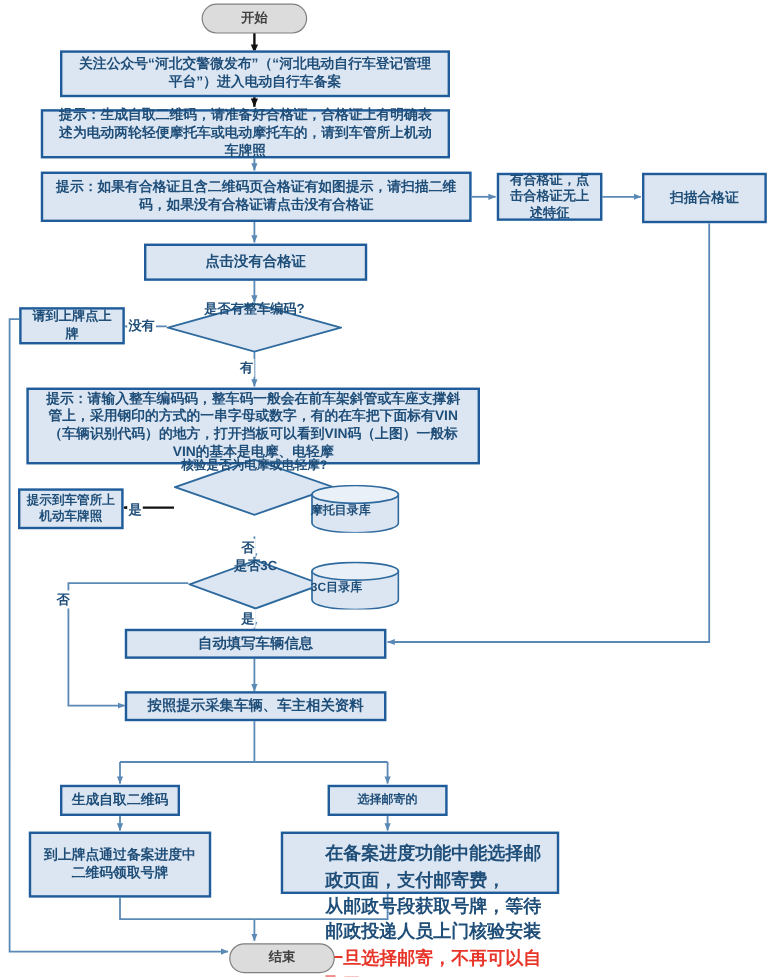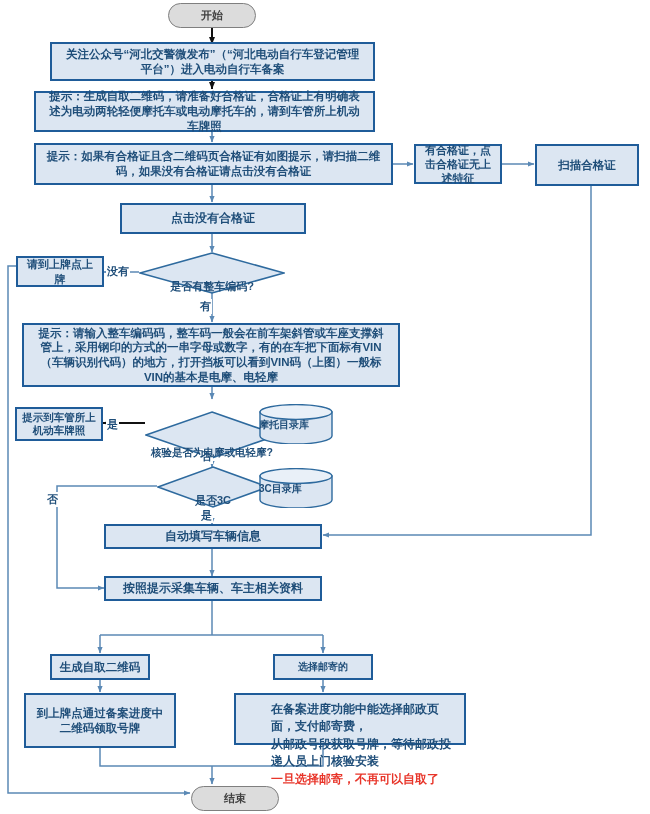--- a/index.html
+++ b/index.html
@@ -56,21 +56,21 @@
     text-align: left;
     color: #1f4e79;
     font-weight: bold;
     line-height: 1.45;
   }
   .note .warn { color: #e8352a; display: block; }
   
   .decision {
     position: absolute;
     display: flex;
-    align-items: flex-end;
+    align-items: flex-start;
     justify-content: center;
   }
   .decision .dshape {
     position: absolute;
     left: 0; top: 0;
     width: 100%; height: 100%;
   }
   .decision .dlabel {
     position: relative;
     z-index: 2;
@@ -208,21 +208,21 @@
   </div>
 
   <div class="node proc" style="left:16px; top:256px; width:88px; height:31px; font-size:11px; overflow:hidden;">
     <span>请到上牌点上牌</span>
   </div>
 
   <div class="node proc" style="left:22px; top:323px; width:378px; height:64px; font-size:11.5px; padding:0 9px;">
     <span>提示：请输入整车编码码，整车码一般会在前车架斜管或车座支撑斜管上，采用钢印的方式的一串字母或数字，有的在车把下面标有VIN（车辆识别代码）的地方，打开挡板可以看到VIN码（上图）一般标VIN的基本是电摩、电轻摩</span>
   </div>
 
-  <div class="decision" style="left:145px; top:411px; width:134px; height:48px;">
+  <div class="decision" style="left:145px; top:382px; width:134px; height:48px;">
     <svg class="dshape" viewBox="0 0 134 48" preserveAspectRatio="none">
       <polygon points="67,1 133,24 67,47 1,24" fill="#dce6f2" stroke="#2e6a9e" stroke-width="1.6"></polygon>
     </svg>
     <span class="dlabel" style="font-size:10.5px;">核验是否为电摩或电轻摩?</span>
   </div>
 
   <div class="db" style="left:259px; top:404px; width:74px; height:40px;">
     <svg width="74" height="40" viewBox="0 0 74 40">
       <path d="M1,8 L1,32 A36,8 0 0 0 73,32 L73,8 Z" fill="#dce6f2" stroke="#2e6a9e" stroke-width="1.4"></path>
       <ellipse cx="37" cy="8" rx="36" ry="7.4" fill="#e9f0f8" stroke="#2e6a9e" stroke-width="1.4"></ellipse>
@@ -262,21 +262,21 @@
   </div>
 
   <div class="node proc" style="left:273px; top:654px; width:100px; height:26px; font-size:10px;">
     <span>选择邮寄的</span>
   </div>
 
   <div class="node proc" style="left:24px; top:693px; width:152px; height:55px; font-size:11.5px; padding:0 6px;">
     <span>到上牌点通过备案进度中二维码领取号牌</span>
   </div>
 
-  <div class="note" style="position:absolute; left:234px; top:693px; width:232px; height:52px; font-size:12px; box-sizing:border-box;padding-left:35px;">
+  <div class="note" style="position:absolute; left:234px; top:693px; width:232px; height:52px; font-size:15px; box-sizing:border-box;padding-left:35px;">
     <span style="display:block;">在备案进度功能中能选择邮政页面，支付邮寄费，</span>
     <span style="display:block;">从邮政号段获取号牌，等待邮政投递人员上门核验安装</span>
     <span class="warn">一旦选择邮寄，不再可以自取了</span>
   </div>
 
   <div class="node term" style="left:191px; top:786px; width:88px; height:25px; font-size:11px;">
     <span>结束</span>
   </div>
 
   <span class="elabel" style="left:106px; top:264px; font-size:11px;">没有</span>

